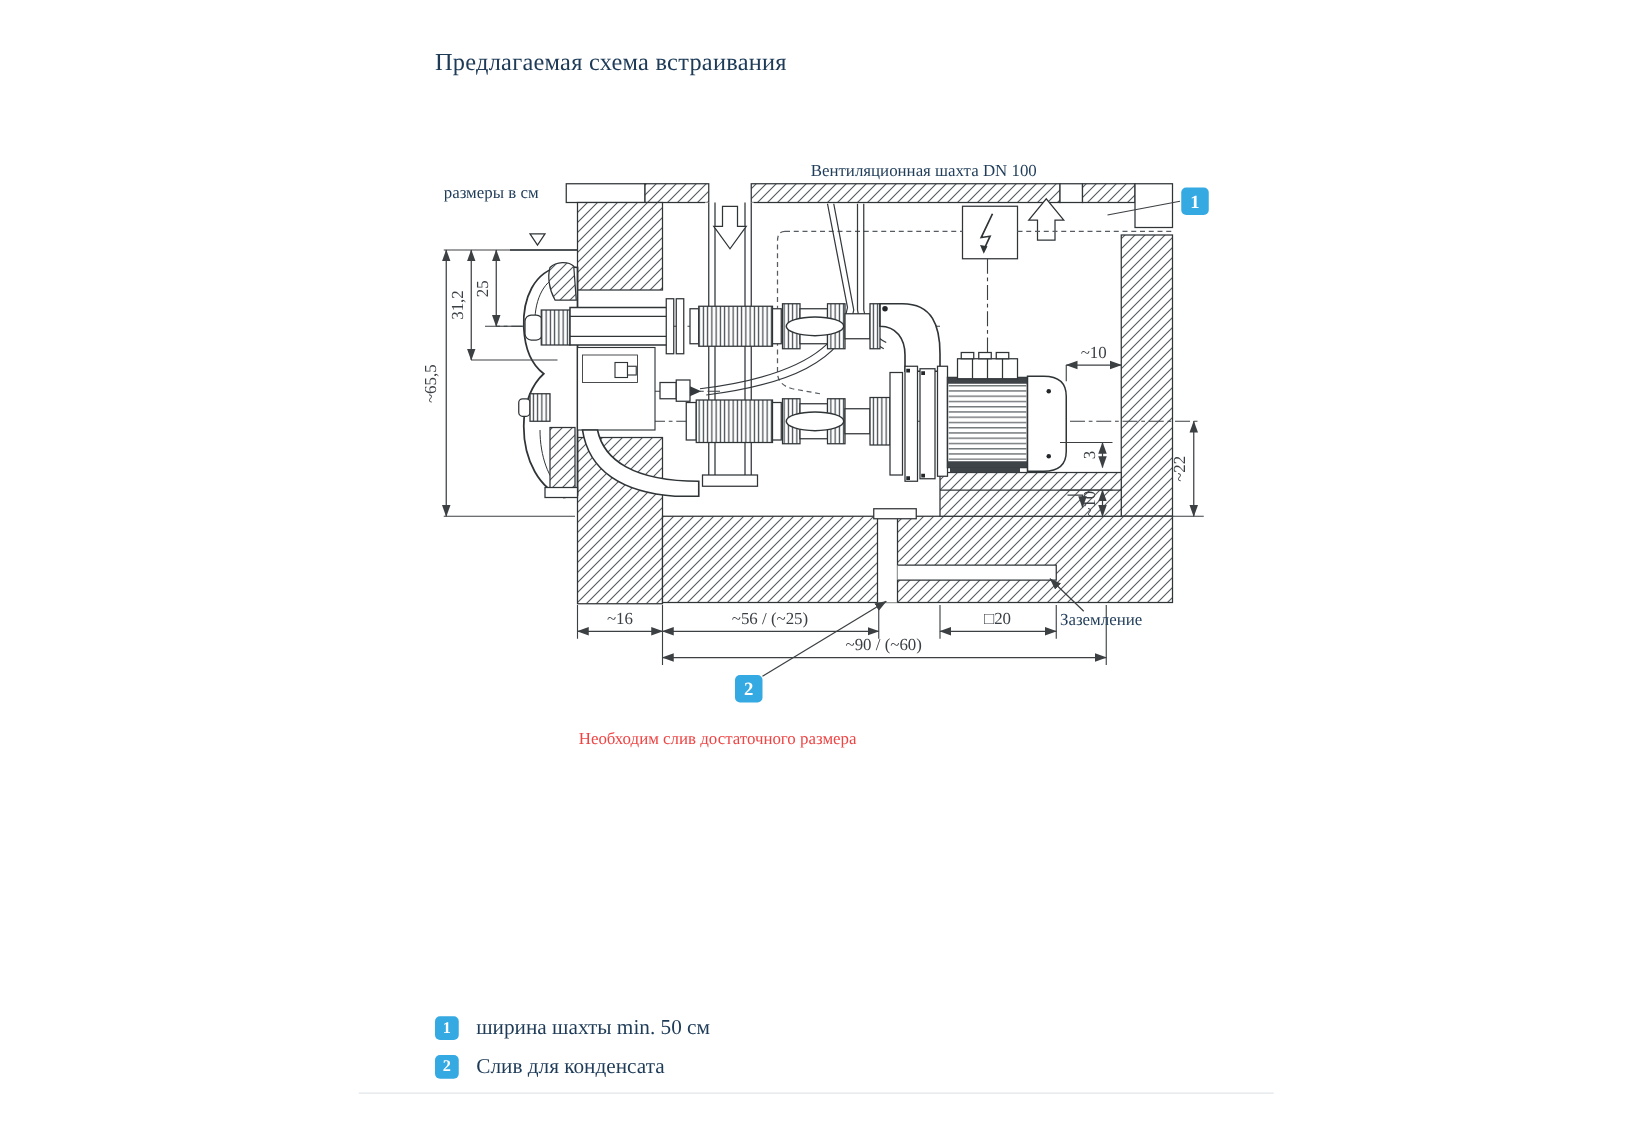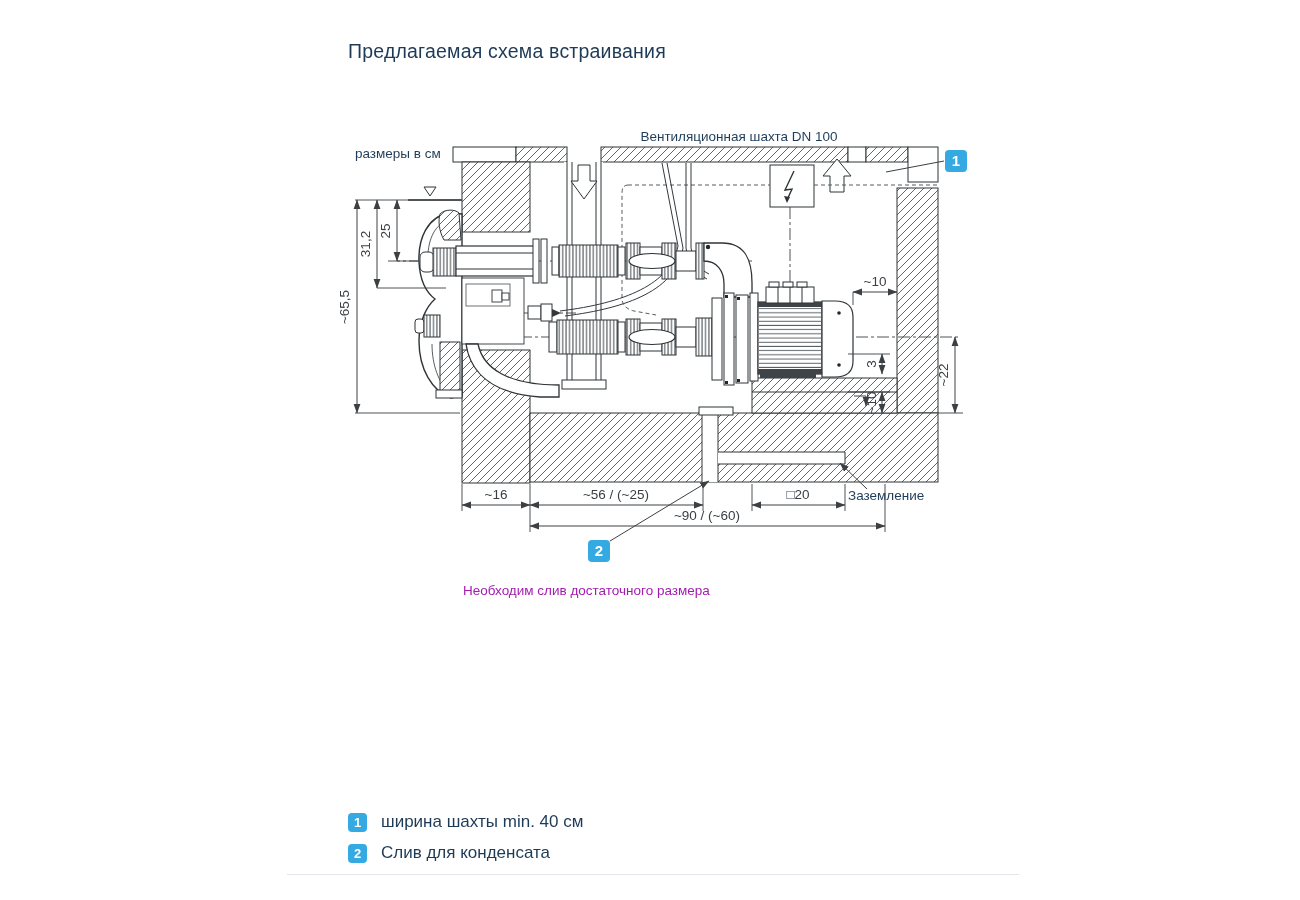--- a/index.html
+++ b/index.html
@@ -1,20 +1,20 @@
 <!DOCTYPE html>
 <html><head>
 <meta charset="utf-8">
 <style>
   html,body { margin:0; padding:0; background:#ffffff; }
   .page { position:relative; width:1300px; height:900px; background:#fff; overflow:hidden;
-          font-family:Liberation Sans, sans-serif; }
+          font-family:Liberation Serif, serif; }
   .title { position:absolute; left:348px; top:40px; font-size:19.5px; font-weight:500;
            color:#1d3a57; letter-spacing:.2px; }
-  .notes { position:absolute; left:463px; top:583px; font-size:13.5px; color:#a21caf; }
+  .notes { position:absolute; left:463px; top:583px; font-size:13.5px; color:#ef4444; }
   .notes div { margin-bottom:9px; }
   .legend { position:absolute; left:348px; top:812px; }
   .legend-row { display:flex; align-items:center; margin-bottom:11px; }
   .badge { width:19px; height:19px; border-radius:4px; background:#35a9e1; color:#fff;
            font-size:13px; font-weight:bold; display:flex; align-items:center; justify-content:center; }
   .legend-label { margin-left:14px; font-size:17px; color:#1d3a57; }
   .divider { position:absolute; left:287px; top:874px; width:732px; height:1px; background:#e2e6ea; }
   svg.diagram { position:absolute; left:340px; top:118px; }
   .dim { stroke:#3c4043; stroke-width:1; fill:none; }
   .ext { stroke:#3c4043; stroke-width:.9; fill:none; }
@@ -267,21 +267,21 @@
     </g>
   </svg>
 
   <div class="notes">
     <div>Необходим слив достаточного размера</div>
   </div>
 
   <div class="legend">
     <div class="legend-row">
       <div class="badge">1</div>
-      <div class="legend-label">ширина шахты min. 40 см</div>
+      <div class="legend-label">ширина шахты min. 50 см</div>
     </div>
     <div class="legend-row">
       <div class="badge">2</div>
       <div class="legend-label">Слив для конденсата</div>
     </div>
   </div>
 
   <div class="divider"></div>
 </div>
 

